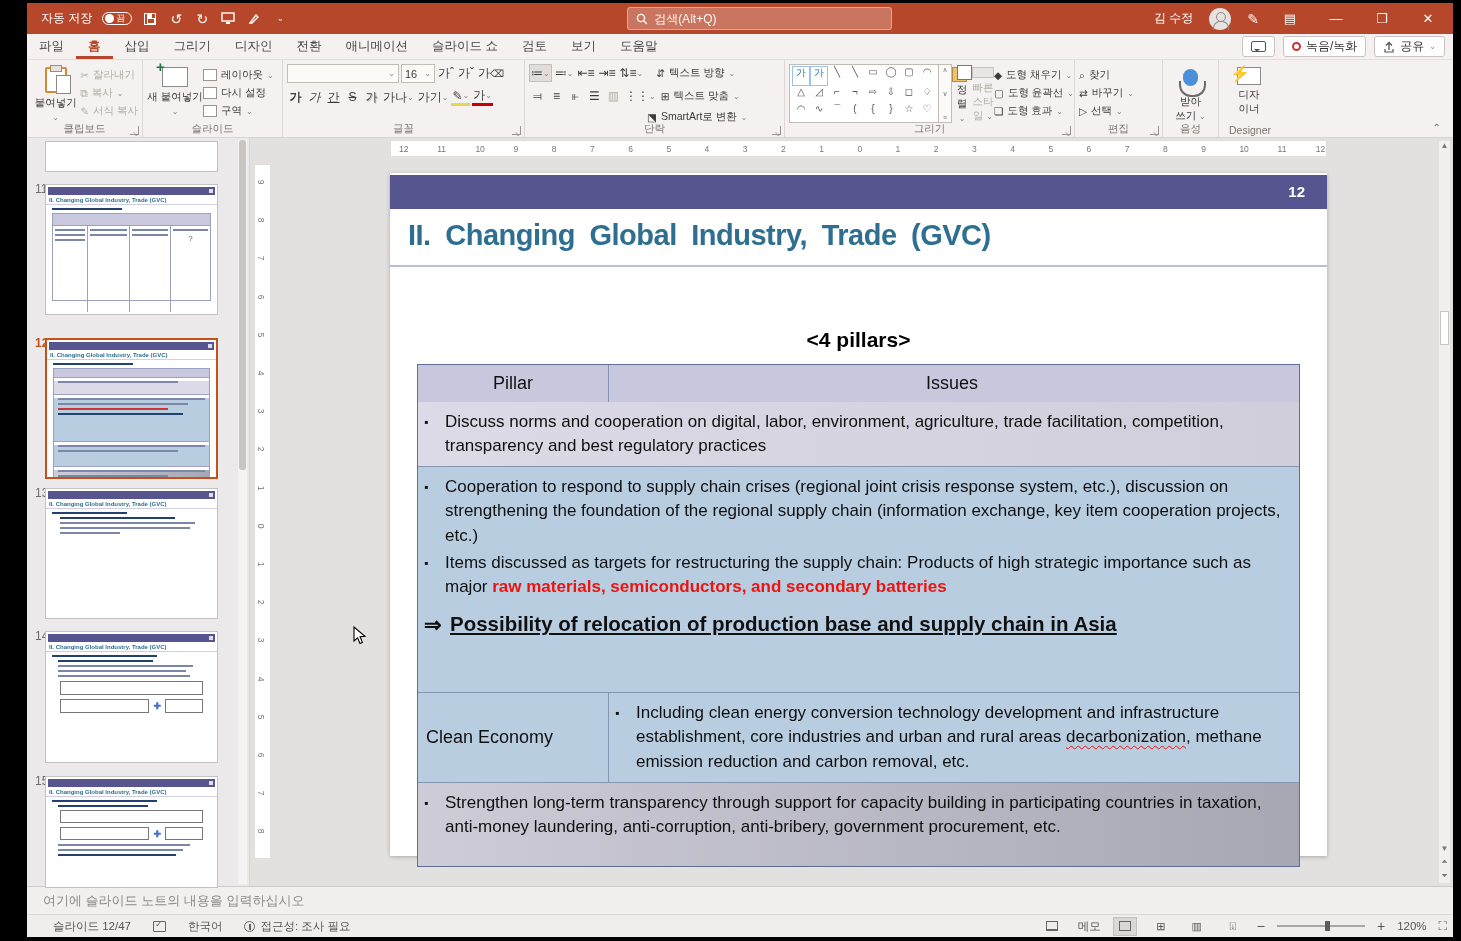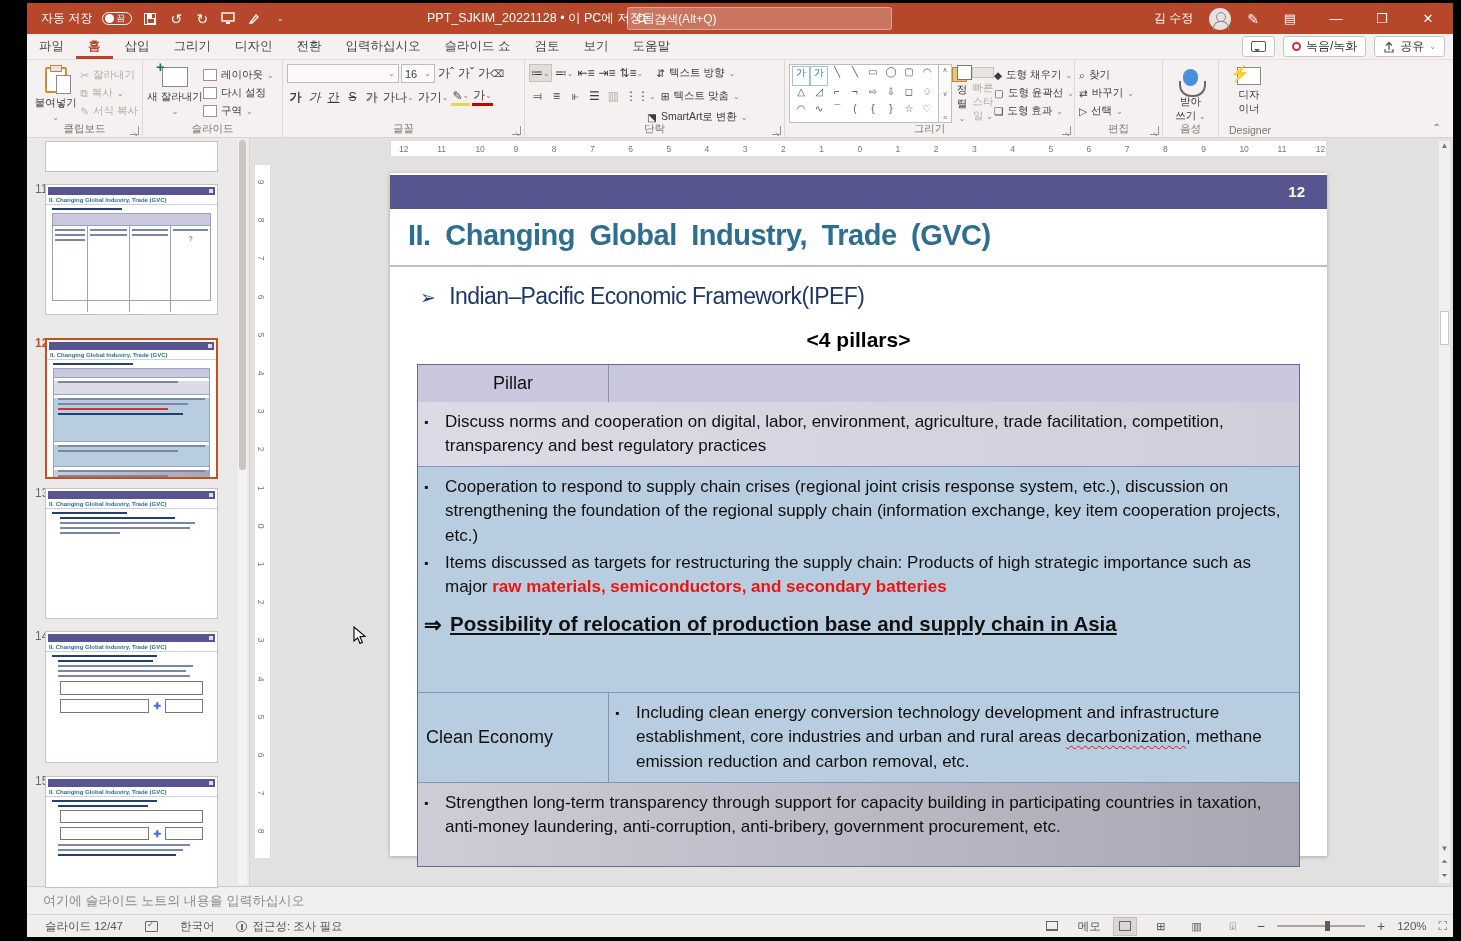--- a/index.html
+++ b/index.html
@@ -145,21 +145,21 @@
   .edit-scroll .arr { position:absolute; left:0; width:11px; text-align:center; font-size:8px; color:#777; }
 
   .cursor-svg { position:absolute; left:102px; top:488px; pointer-events:none; }
 
   
   .notesbar { height:28px; background:#f2f0ef; border-top:1px solid #cfcbc8; flex:none; display:flex;
     align-items:center; padding-left:16px; font-size:13px; color:#8a8a8a; }
 
   
   .statusbar { height:23px; background:#f0eeec; border-top:1px solid #d9d5d2; flex:none; display:flex;
-    align-items:center; font-size:11.5px; color:#555; padding:0 8px; position:relative; }
+    align-items:center; font-size:11.5px; color:#555; padding:0 16px; position:relative; }
   .sb-left { display:flex; align-items:center; gap:22px; padding-left:10px; }
   .sb-right { position:absolute; right:6px; display:flex; align-items:center; gap:12px; }
   .viewbtn { width:24px; height:19px; display:flex; align-items:center; justify-content:center; }
   .viewbtn.sel { background:#dbd7d4; border:1px solid #c4bfbb; }
   .vico { width:12px; height:10px; border:1px solid #666; position:relative; }
   .zoomline { width:88px; height:2px; background:#a9a5a1; position:relative; }
   .zoomline .zthumb { position:absolute; left:48px; top:-4px; width:5px; height:10px; background:#605c58; }
   .book-ico { width:13px; height:11px; border:1px solid #666; border-radius:1px; position:relative; }
   .book-ico::after { content:"✓"; position:absolute; left:1px; top:-3px; font-size:9px; color:#666; }
   .acc-ico { width:11px; height:11px; border:1px solid #666; border-radius:50%; position:relative; }
@@ -189,24 +189,20 @@
             <rect x="5" y="10" width="4" height="2" fill="#fff"></rect>
           </svg>
       </span>
       <span class="qat-ico">
         <svg width="13" height="13">
             <path d="M2 11 L8 3 L10 5 L4 11 Z" fill="none" stroke="#fff" stroke-width="1.3"></path>
           </svg>
       </span>
       <span class="qat-ico caret" style="color:#fff;">⌄</span>
     </div>
-    <div class="doc-title">
-      <span>PPT_SJKIM_20221128 • 이 PC에 저장됨</span>
-      <span style="font-size:9px;">∨</span>
-    </div>
     <div class="search-box">
       <svg width="12" height="12">
           <circle cx="5" cy="5" r="3.6" fill="none" stroke="#fff" stroke-width="1.4"></circle>
           <line x1="8" y1="8" x2="11" y2="11" stroke="#fff" stroke-width="1.4"></line>
         </svg>
       <input placeholder="검색(Alt+Q)" style="">
     </div>
     <div class="tb-right">
       <span>김 수정</span>
       <span class="avatar"></span>
@@ -218,21 +214,21 @@
     </div>
   </div>
 
   <div class="tabrow">
     <span class="tab">파일</span>
     <span class="tab sel">홈</span>
     <span class="tab">삽입</span>
     <span class="tab">그리기</span>
     <span class="tab">디자인</span>
     <span class="tab">전환</span>
-    <span class="tab">입력하십시오</span>
+    <span class="tab">애니메이션</span>
     <span class="tab">슬라이드 쇼</span>
     <span class="tab">검토</span>
     <span class="tab">보기</span>
     <span class="tab">도움말</span>
     <div class="tabrow-right">
       <span class="pillbtn">
           <span class="bubble"></span>
         </span>
       <span class="pillbtn">
         <span class="reddot"></span>
@@ -262,21 +258,21 @@
         <span class="smallitem dis">⧉ <span>복사</span> <span class="caret">⌄</span></span>
         <span class="smallitem dis">✎ <span>서식 복사</span></span>
       </div>
       <div class="glabel">클립보드</div>
       <div class="launcher"></div>
     </div>
 
     <div class="rgroup" style="width:140px;">
       <div class="bigbtn" style="width:56px;">
         <span class="newslide-ico"></span>
-        <span>새 잘라내기</span>
+        <span>새 붙여넣기</span>
         <span class="caret">⌄</span>
       </div>
       <div class="smallcol">
         <span class="smallitem">
             <span class="mini-ico"></span> 
             <span>레이아웃</span> 
             <span class="caret">⌄</span>
           </span>
         <span class="smallitem">
             <span class="mini-ico"></span> 
@@ -586,27 +582,25 @@
           <span style="top: 623.2px;">7</span>
           <span style="top: 661.4px;">8</span>
         </div>
 
       <div class="slide">
         <div class="slide-bar">
           <span class="slide-pagenum">12</span>
         </div>
         <div class="slide-title">II. Changing Global Industry, Trade (GVC)</div>
         <div class="title-line"></div>
-        <div class="slide-bullet">
-          <span class="chev">➢</span><span>Indian–Pacific Economic Framework(IPEF)</span>
-        </div>
         <div class="table-caption">&lt;4 pillars&gt;</div>
         <div class="ptable">
           <div class="trow hdr">
             <div class="pcell" style="height:37px;">Pillar</div>
+            <div class="icell">Issues</div>
           </div>
           <div id="tbody">
               <div class="trow bg-gray" style="min-height: 58px;">
                 <div class="icell">
                   <div class="iss-item">
                     <span class="marker">▪</span>
                     <span><span class="seg-n">Discuss norms and cooperation on digital, labor, environment, agriculture, trade facilitation, competition, transparency and best regulatory practices</span></span>
                   </div>
                 </div>
               </div>

